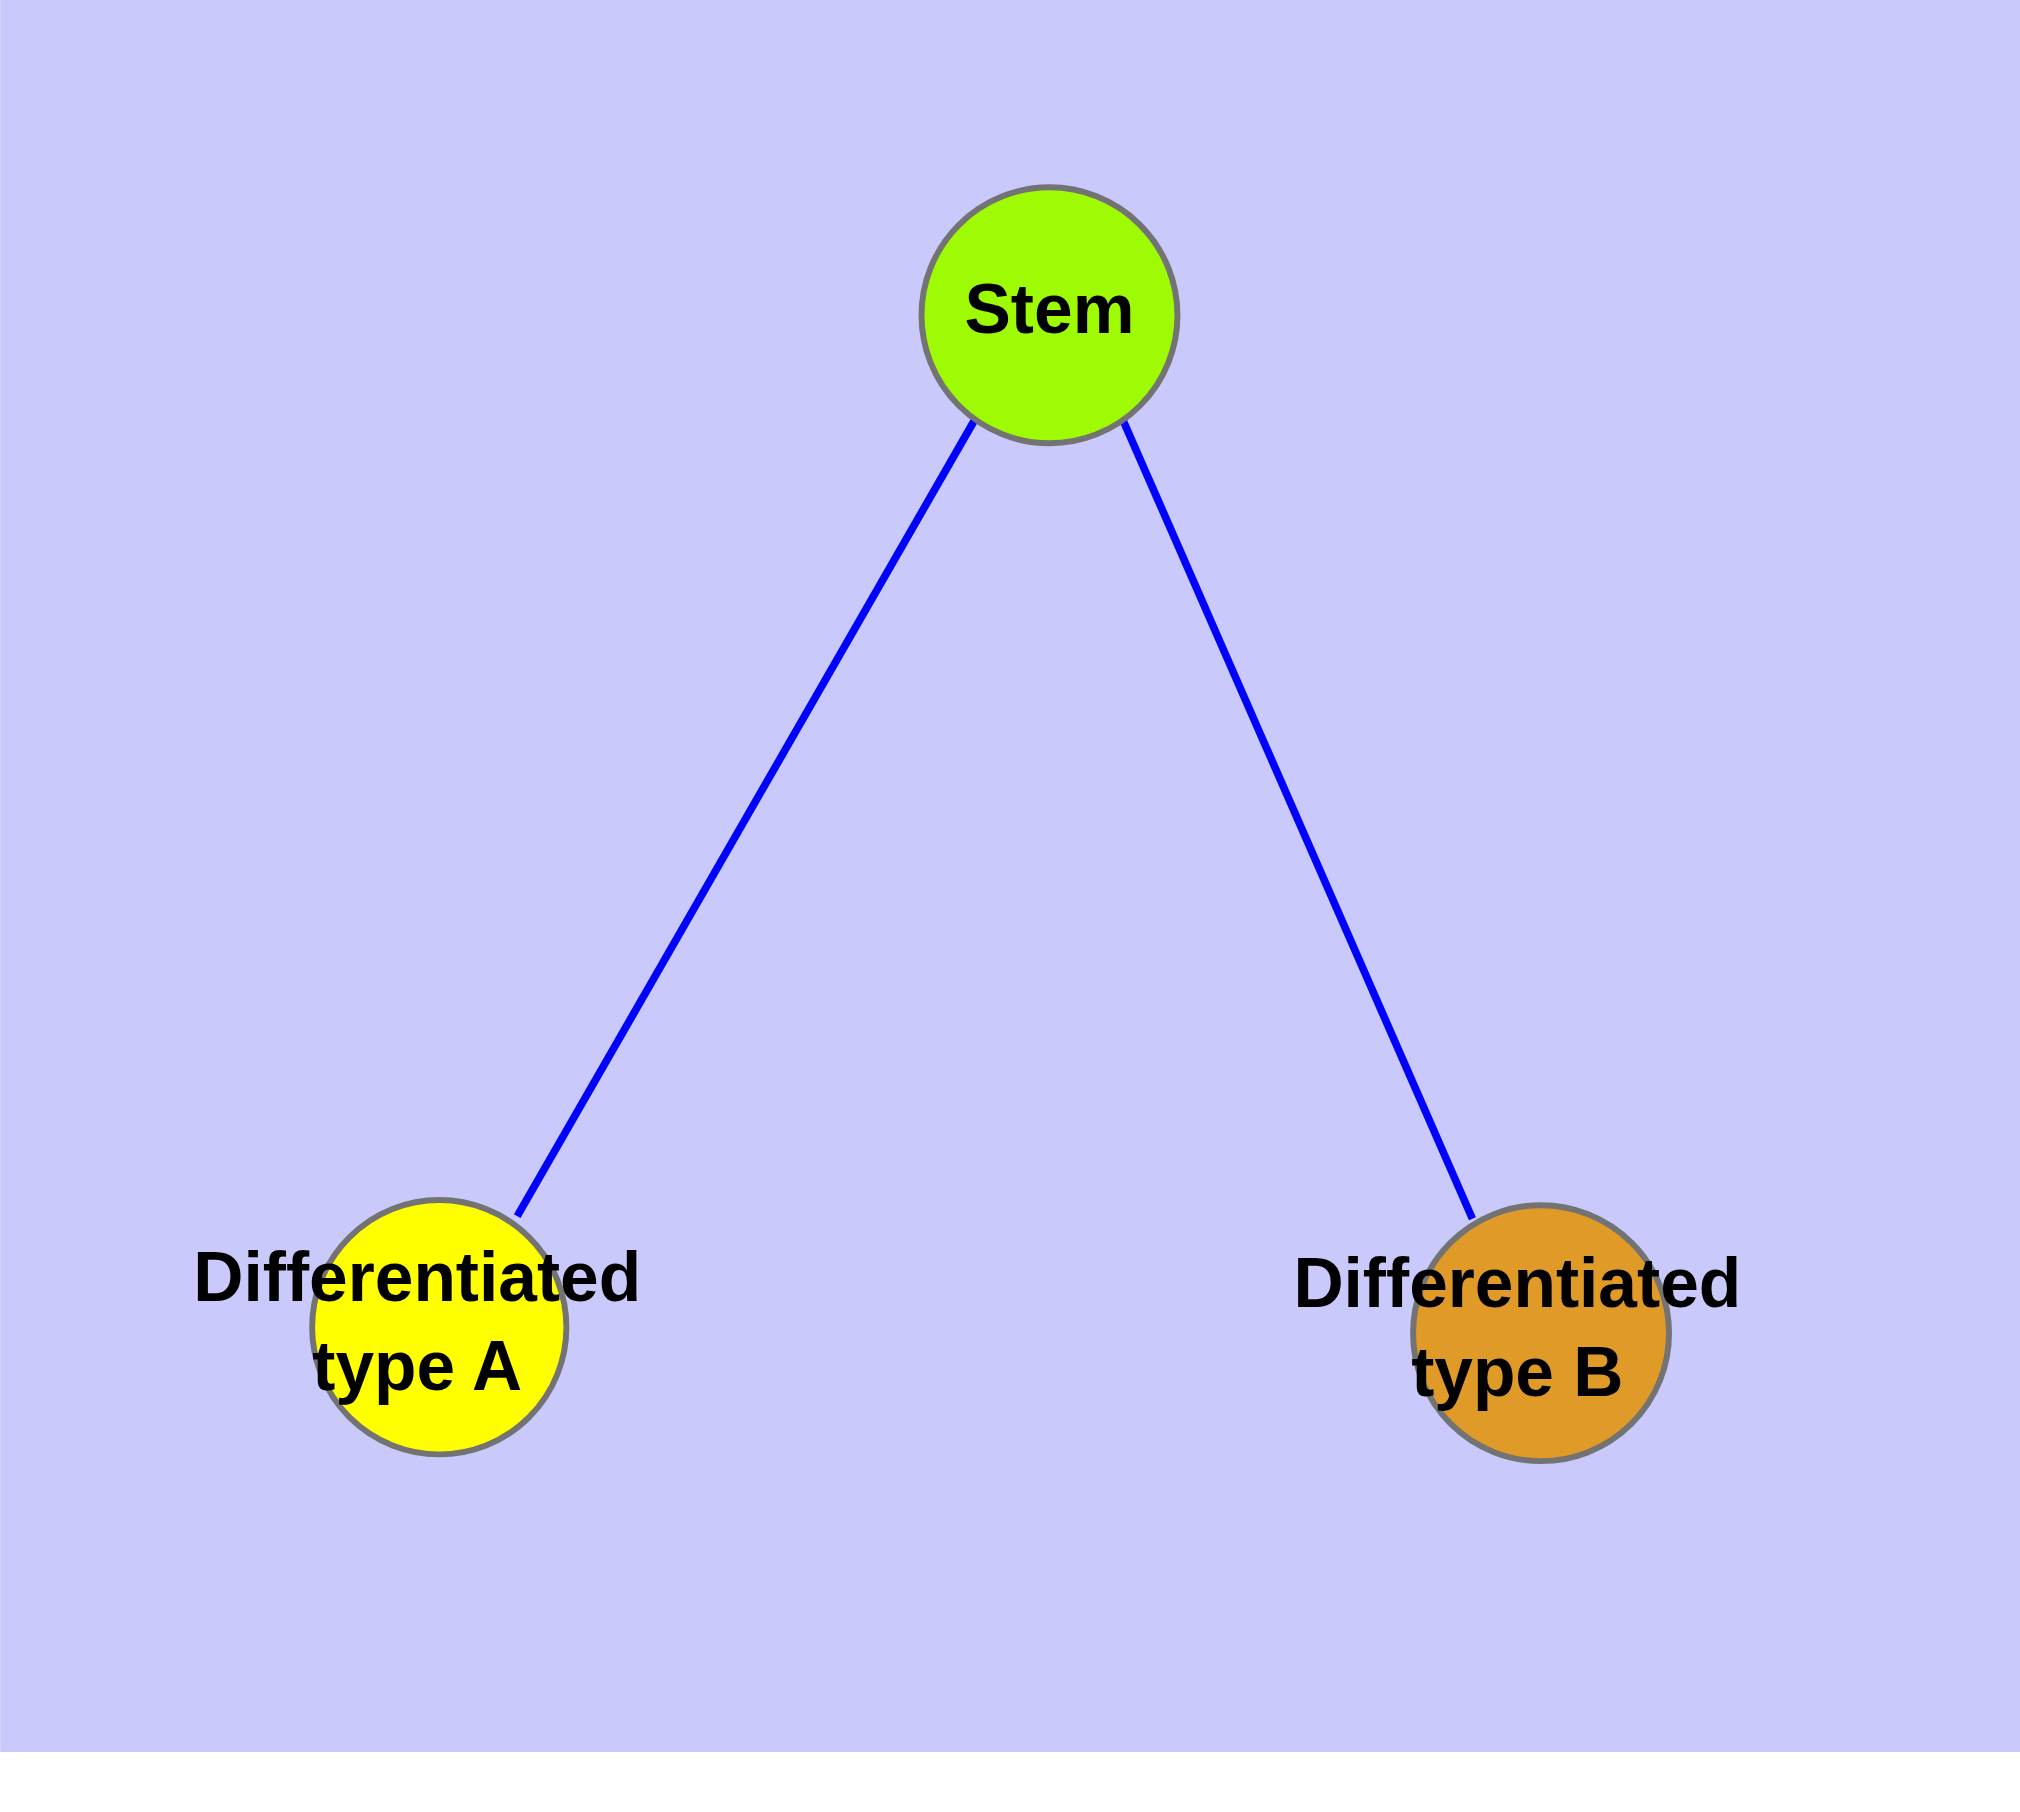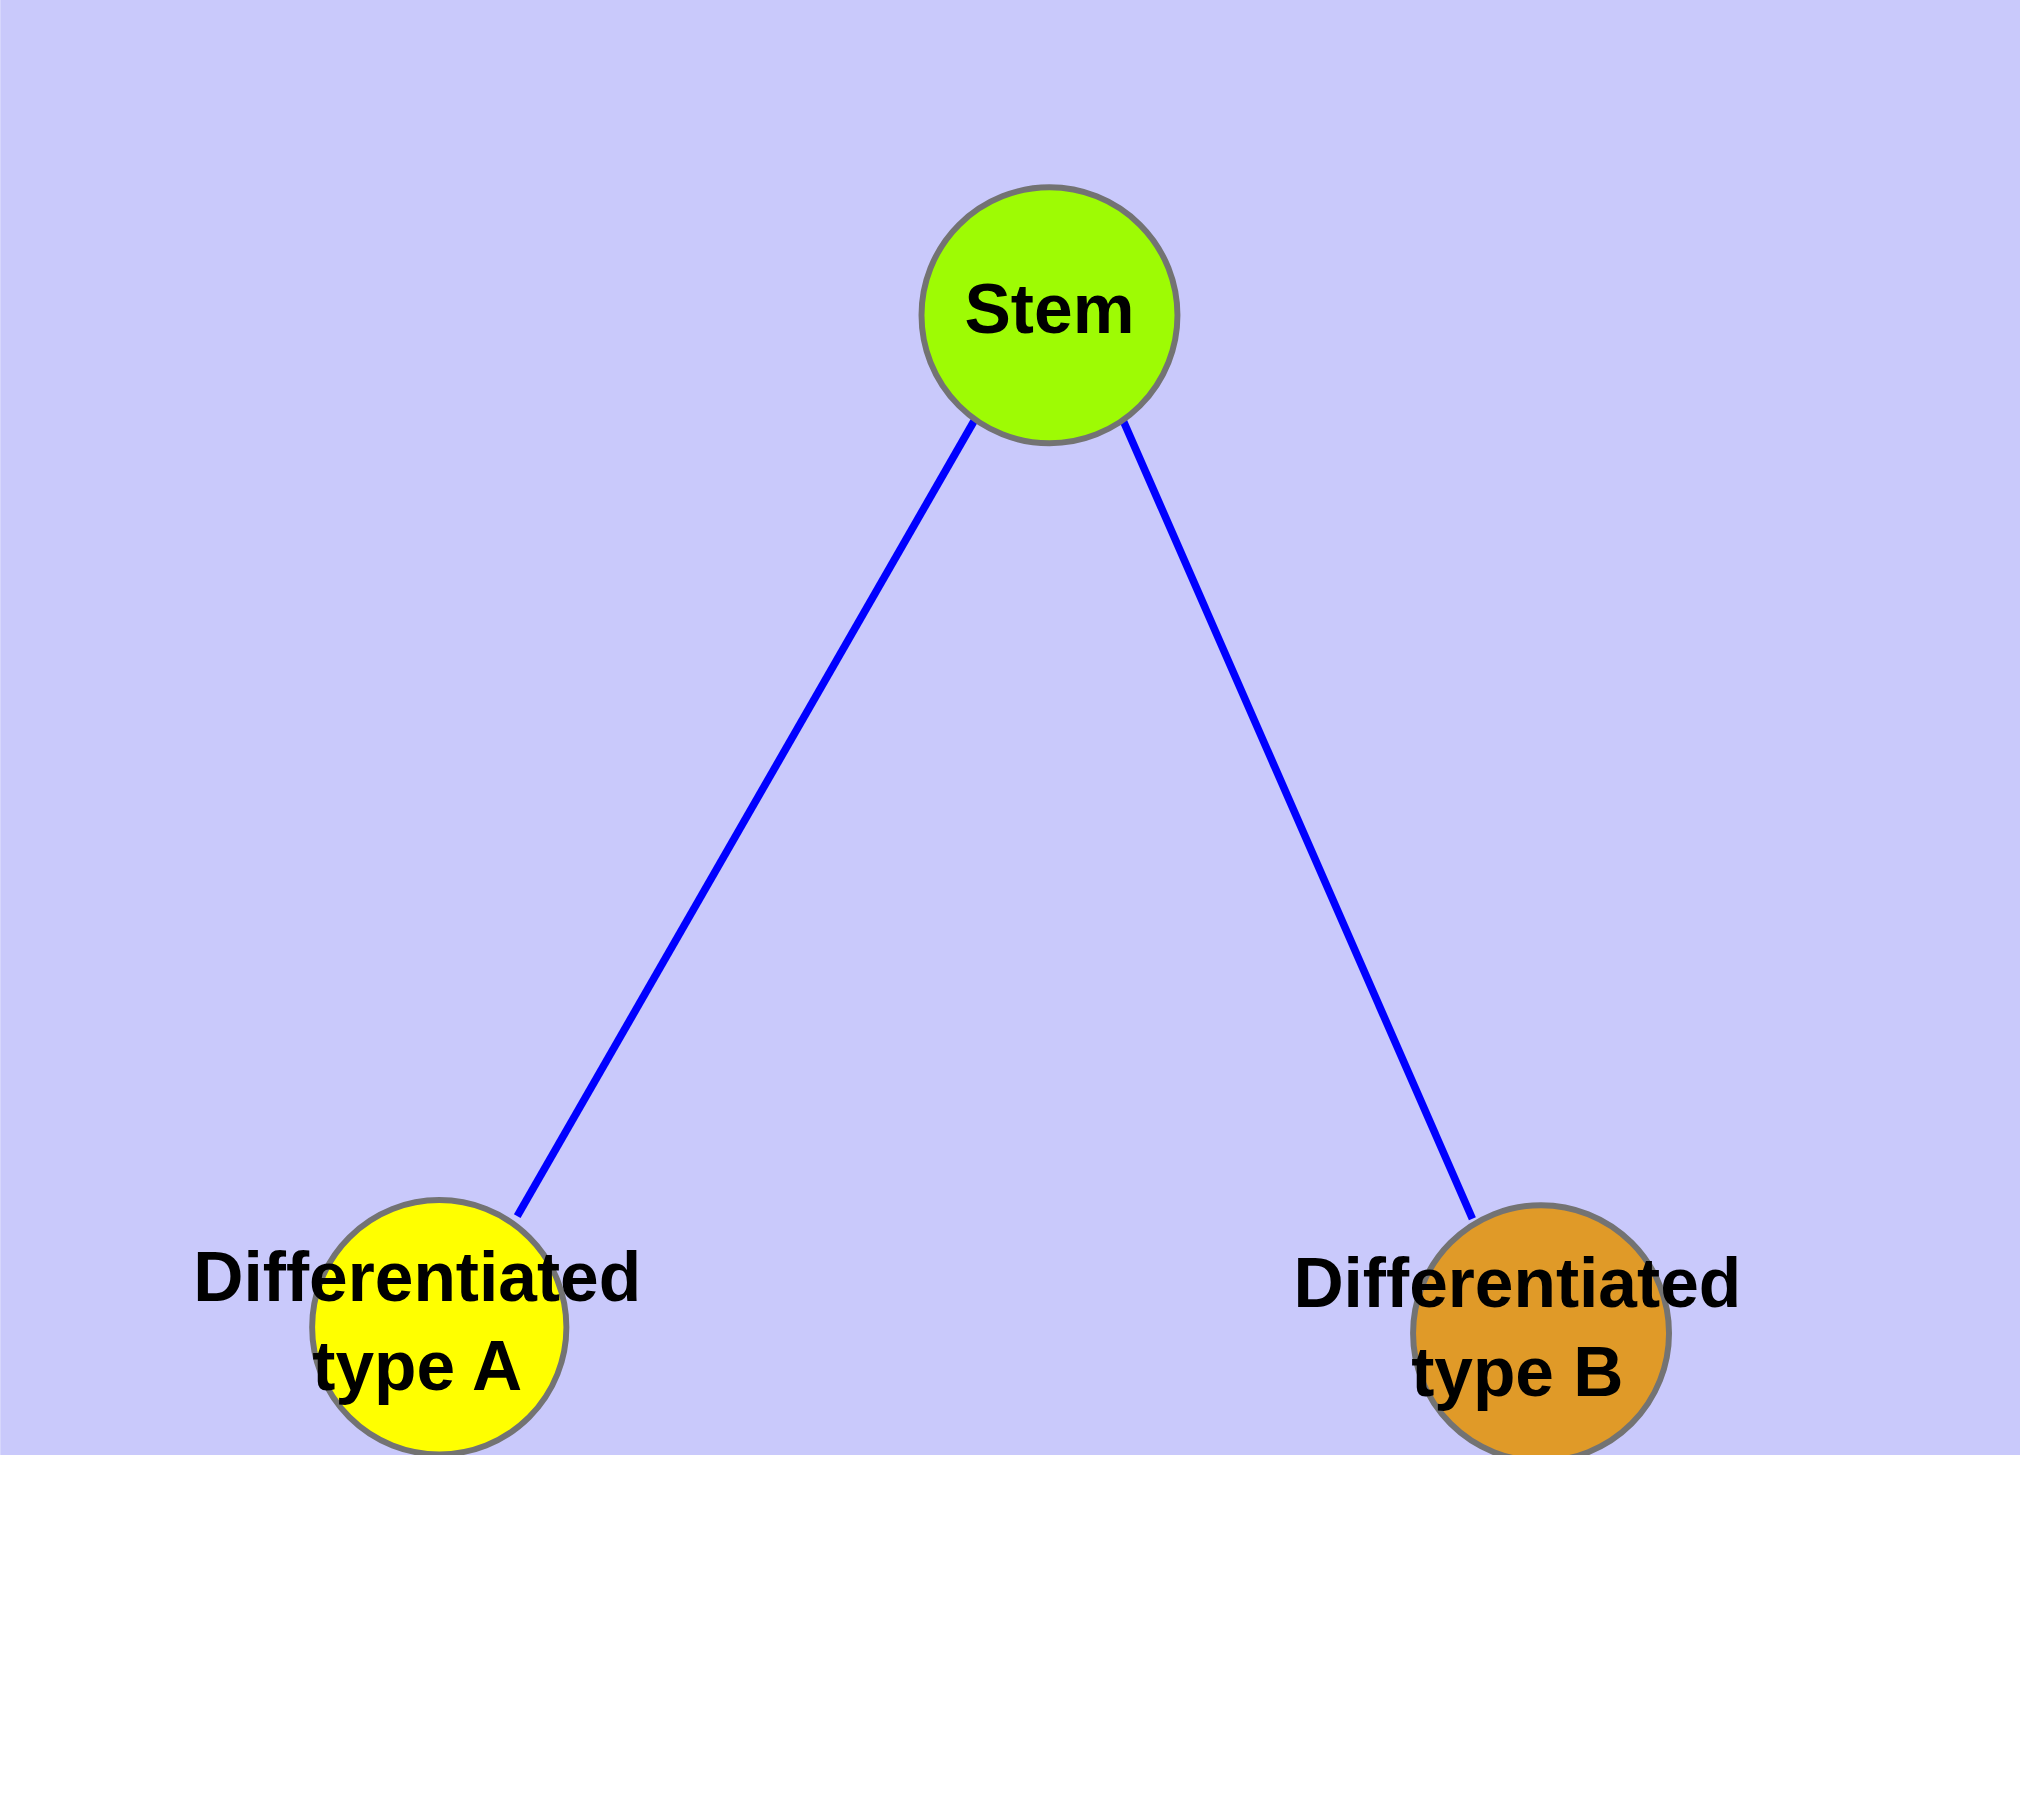--- a/index.html
+++ b/index.html
@@ -27,21 +27,21 @@
     font-family: "Liberation Sans", "DejaVu Sans", sans-serif;
     font-weight: bold;
     fill: #000000;
     text-anchor: middle;
     dominant-baseline: middle;
   }
 </style>
 </head>
 <body>
 
-<div id="stage" style="width: 2021px; height: 1455px;">
+<div id="stage" style="width: 2021px; height: 1752px;">
   <svg id="graph-svg" viewBox="0 0 2384 2138" xmlns="http://www.w3.org/2000/svg" style="width: 2021px; height: 1812px;">
 
     <rect id="bg-rect" x="0" y="0" width="2384" height="2138" fill="#c9c9fb"></rect>
 
     <g id="edge-layer">
       <line id="edge-0" x1="1150" y1="495" x2="610" y2="1435" stroke="#0000ff" stroke-width="9" stroke-linecap="butt"></line>
       <line id="edge-1" x1="1324" y1="494" x2="1737" y2="1438" stroke="#0000ff" stroke-width="9" stroke-linecap="butt"></line>
     </g>
 
     <g id="node-layer">

